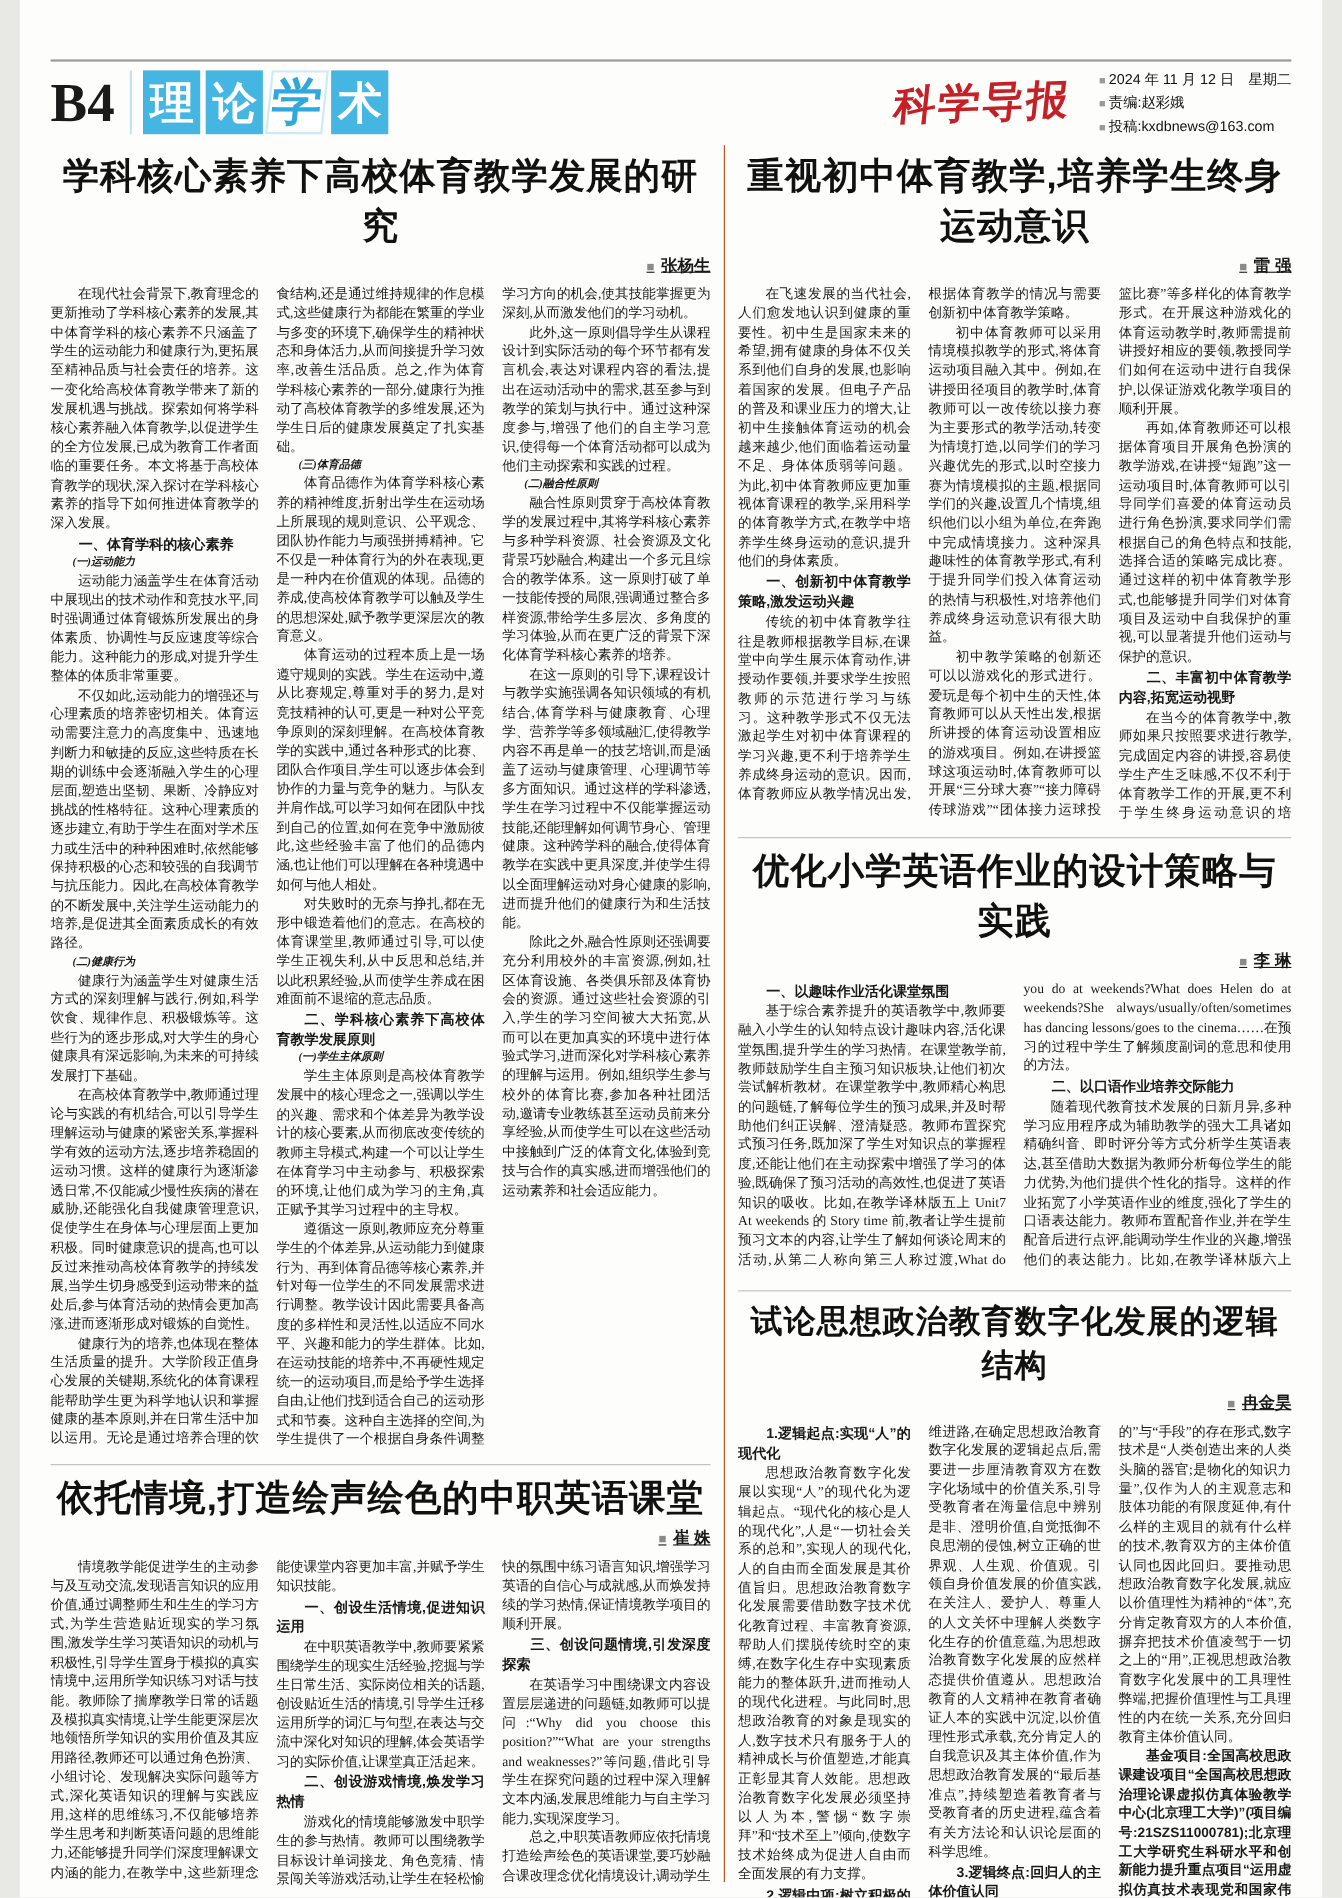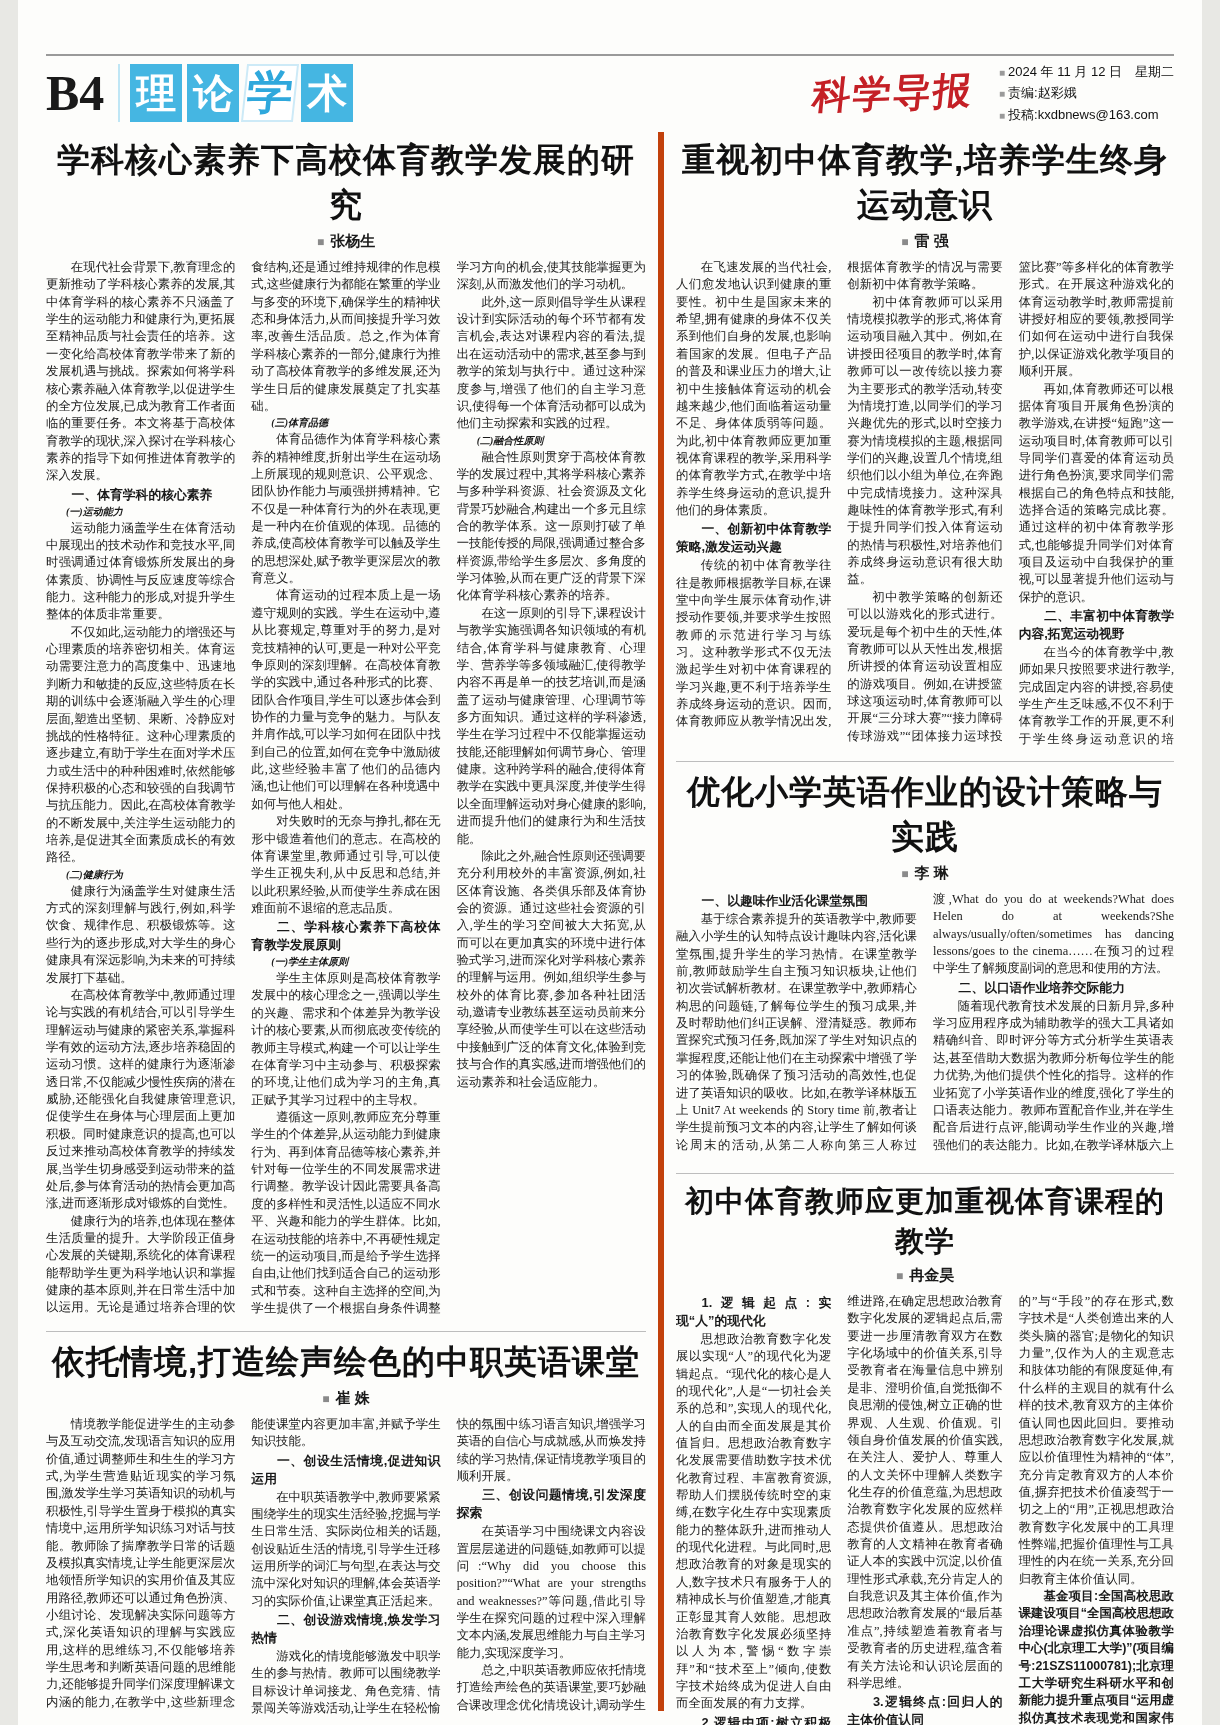--- a/index.html
+++ b/index.html
@@ -15,27 +15,27 @@
         font-weight:bold;font-size:40px;display:flex;align-items:center;justify-content:center;}
   .tile-alt{background:#fff;color:#2fa8dc;border:2px solid #cdeaf7;box-sizing:border-box;
         font-size:46px;transform:skewX(-6deg);}
   .header-right{margin-left:auto;display:flex;align-items:center;gap:26px;}
   .masthead{color:#c42026;font-family:"Liberation Serif",serif;font-weight:bold;font-size:38px;
         transform:skewX(-8deg) rotate(-2deg);letter-spacing:2px;}
   .pubinfo{font-family:"Liberation Sans",sans-serif;font-size:13px;line-height:1.65;color:#111;}
   .pubinfo .sq{color:#9a9a9a;font-size:10px;margin-right:3px;}
   
   .content{position:absolute;top:132px;left:28px;right:28px;bottom:14px;display:flex;}
-  .col-left{width:600px;padding-right:12px;border-right:6px solid #c2410c;}
+  .col-left{width:600px;padding-right:12px;border-right:1px solid #c2410c;}
   .col-right{flex:1;padding-left:12px;}
   .article-title{font-family:"Liberation Sans",sans-serif;font-weight:bold;text-align:center;
         font-size:33px;letter-spacing:1px;margin:6px 0 4px 0;color:#111;}
   .article-title.small{font-size:29px;}
-  .byline{text-align:center;font-family:"Liberation Sans",sans-serif;font-size:15px;
-        font-weight:bold;margin:2px 0 8px 0;}
+  .byline{text-align:right;font-family:"Liberation Sans",sans-serif;font-size:15px;
+        font-weight:bold;margin:2px 0 8px 0;text-decoration:underline;}
   .byline .sq{color:#8a8a8a;font-size:12px;margin-right:6px;}
   .article-body{column-gap:16px;column-fill:auto;overflow:hidden;text-align:justify;
         font-size:12.4px;line-height:1.40;}
   .cols3{column-count:3;}
   .cols2{column-count:2;}
   .article-body p{margin:0;text-indent:2em;}
   .article-body h4{margin:1px 0;font-size:12.8px;font-family:"Liberation Sans",sans-serif;
         font-weight:bold;text-indent:2em;}
   .article-body h5{margin:1px 0;font-size:10px;font-weight:bold;font-style:italic;text-indent:2em;}
   .blk-fund{font-weight:bold;font-family:"Liberation Sans",sans-serif;}
@@ -150,21 +150,21 @@
             <h4 class="blk-h2">一、以趣味作业活化课堂氛围</h4>
             <p class="blk-p">基于综合素养提升的英语教学中,教师要融入小学生的认知特点设计趣味内容,活化课堂氛围,提升学生的学习热情。在课堂教学前,教师鼓励学生自主预习知识板块,让他们初次尝试解析教材。在课堂教学中,教师精心构思的问题链,了解每位学生的预习成果,并及时帮助他们纠正误解、澄清疑惑。教师布置探究式预习任务,既加深了学生对知识点的掌握程度,还能让他们在主动探索中增强了学习的体验,既确保了预习活动的高效性,也促进了英语知识的吸收。比如,在教学译林版五上 Unit7 At weekends 的 Story time 前,教者让学生提前预习文本的内容,让学生了解如何谈论周末的活动,从第二人称向第三人称过渡,What do you do at weekends?What does Helen do at weekends?She always/usually/often/sometimes has dancing lessons/goes to the cinema……在预习的过程中学生了解频度副词的意思和使用的方法。</p>
             <h4 class="blk-h2">二、以口语作业培养交际能力</h4>
             <p class="blk-p">随着现代教育技术发展的日新月异,多种学习应用程序成为辅助教学的强大工具诸如精确纠音、即时评分等方式分析学生英语表达,甚至借助大数据为教师分析每位学生的能力优势,为他们提供个性化的指导。这样的作业拓宽了小学英语作业的维度,强化了学生的口语表达能力。教师布置配音作业,并在学生配音后进行点评,能调动学生作业的兴趣,增强他们的表达能力。比如,在教学译林版六上 Unit1 The king's new clothes 的 Story time 时,教者在学生掌握文本内容的基础上,用多媒体播放动画视频,让学生为视频配音,学生随着视频动画的变化,用自己的语言表达画面内容,在此过程中学生的参与率很高。教者用配音作业替代之前的背诵作业,能激发学生学习英语的兴趣。</p>
           </div>
       </article>
 
       <hr class="art-sep">
 
       <article>
-        <h1 class="article-title small">初中体育教师应更加重视体育课程的教学</h1>
+        <h1 class="article-title small">试论思想政治教育数字化发展的逻辑结构</h1>
         <div class="byline"><span class="sq">■</span><span>冉金昊</span></div>
         <div id="a5-body" class="article-body cols3">
             <h4 class="blk-h2">1.逻辑起点:实现“人”的现代化</h4>
             <p class="blk-p">思想政治教育数字化发展以实现“人”的现代化为逻辑起点。“现代化的核心是人的现代化”,人是“一切社会关系的总和”,实现人的现代化,人的自由而全面发展是其价值旨归。思想政治教育数字化发展需要借助数字技术优化教育过程、丰富教育资源,帮助人们摆脱传统时空的束缚,在数字化生存中实现素质能力的整体跃升,进而推动人的现代化进程。与此同时,思想政治教育的对象是现实的人,数字技术只有服务于人的精神成长与价值塑造,才能真正彰显其育人效能。思想政治教育数字化发展必须坚持以人为本,警惕“数字崇拜”和“技术至上”倾向,使数字技术始终成为促进人自由而全面发展的有力支撑。</p>
             <h4 class="blk-h2">2.逻辑中项:树立积极的价值自觉</h4>
             <p class="blk-p">思想政治教育数字化发展要在教育者的主导下唤起受教育者积极的价值自觉。借助从抽象到具体的逻辑思维进路,在确定思想政治教育数字化发展的逻辑起点后,需要进一步厘清教育双方在数字化场域中的价值关系,引导受教育者在海量信息中辨别是非、澄明价值,自觉抵御不良思潮的侵蚀,树立正确的世界观、人生观、价值观。引领自身价值发展的价值实践,在关注人、爱护人、尊重人的人文关怀中理解人类数字化生存的价值意蕴,为思想政治教育数字化发展的应然样态提供价值遵从。思想政治教育的人文精神在教育者确证人本的实践中沉淀,以价值理性形式承载,充分肯定人的自我意识及其主体价值,作为思想政治教育发展的“最后基准点”,持续塑造着教育者与受教育者的历史进程,蕴含着有关方法论和认识论层面的科学思维。</p>
             <h4 class="blk-h2">3.逻辑终点:回归人的主体价值认同</h4>
             <p class="blk-p">分析思想政治教育数字化发展的逻辑终点,就在于回归人的主体价值认同。基于“努斯”的辩证唯物主义思维,从该视角看,作为“目的”与“手段”的存在形式,数字技术是“人类创造出来的人类头脑的器官;是物化的知识力量”,仅作为人的主观意志和肢体功能的有限度延伸,有什么样的主观目的就有什么样的技术,教育双方的主体价值认同也因此回归。要推动思想政治教育数字化发展,就应以价值理性为精神的“体”,充分肯定教育双方的人本价值,摒弃把技术价值凌驾于一切之上的“用”,正视思想政治教育数字化发展中的工具理性弊端,把握价值理性与工具理性的内在统一关系,充分回归教育主体价值认同。</p>
             <p class="blk-fund">基金项目:全国高校思政课建设项目“全国高校思想政治理论课虚拟仿真体验教学中心(北京理工大学)”(项目编号:21SZS11000781);北京理工大学研究生科研水平和创新能力提升重点项目“运用虚拟仿真技术表现党和国家伟大成就的内在机理和实践路径研究”(项目编号:2023YCXZ023)。</p>
           </div>

